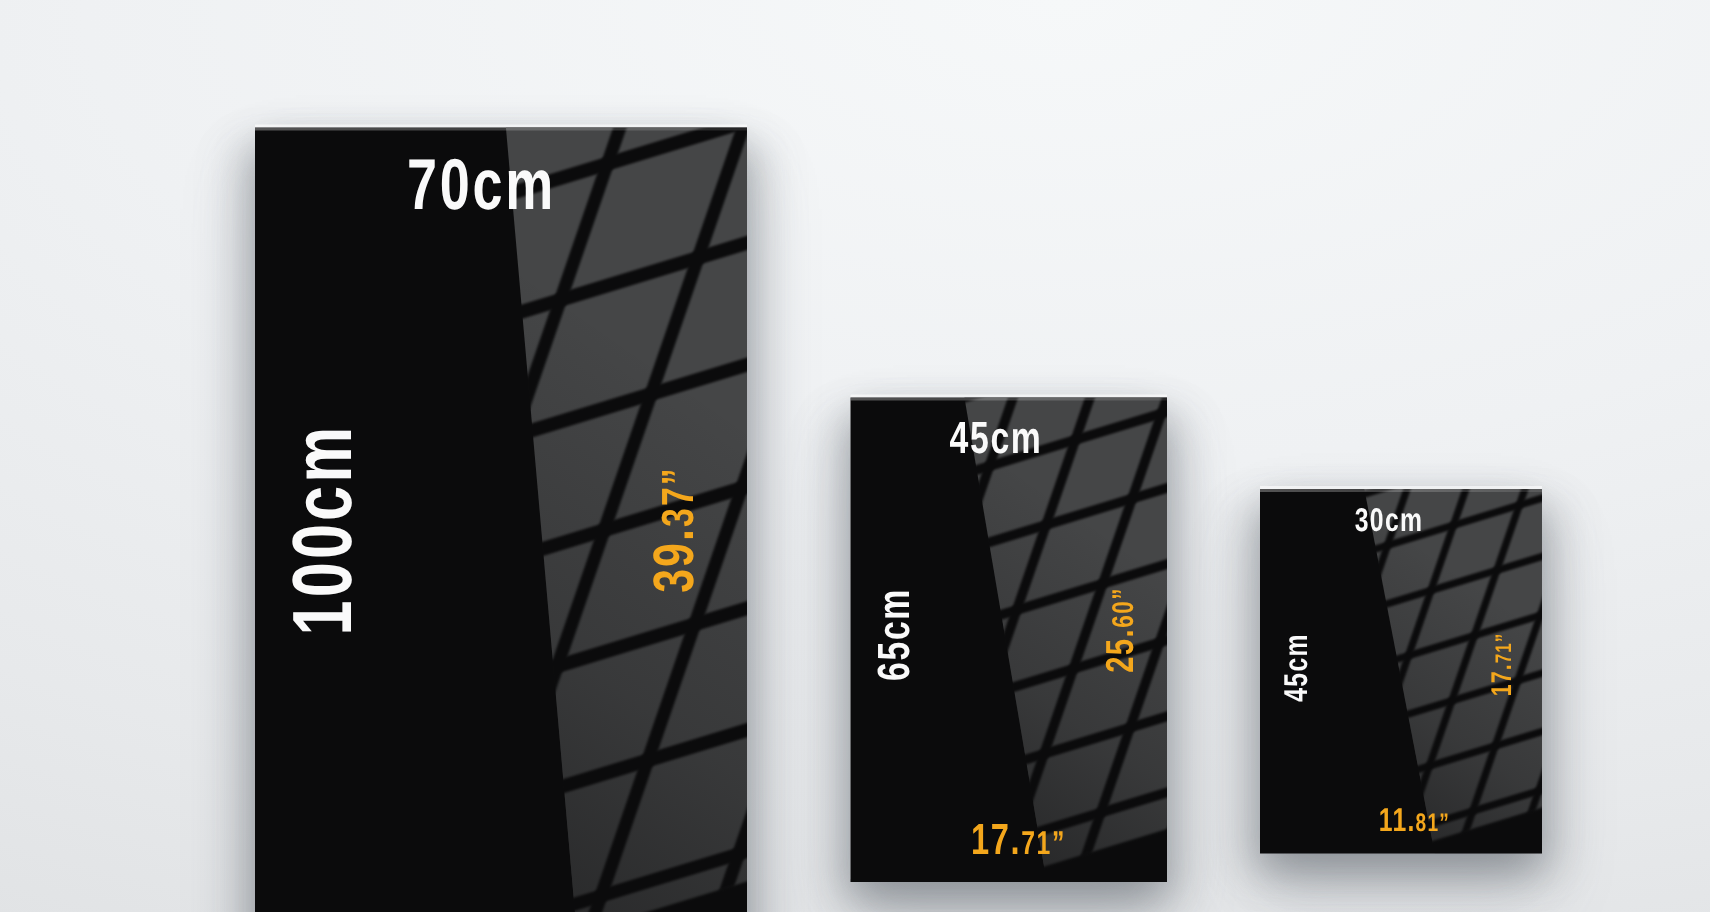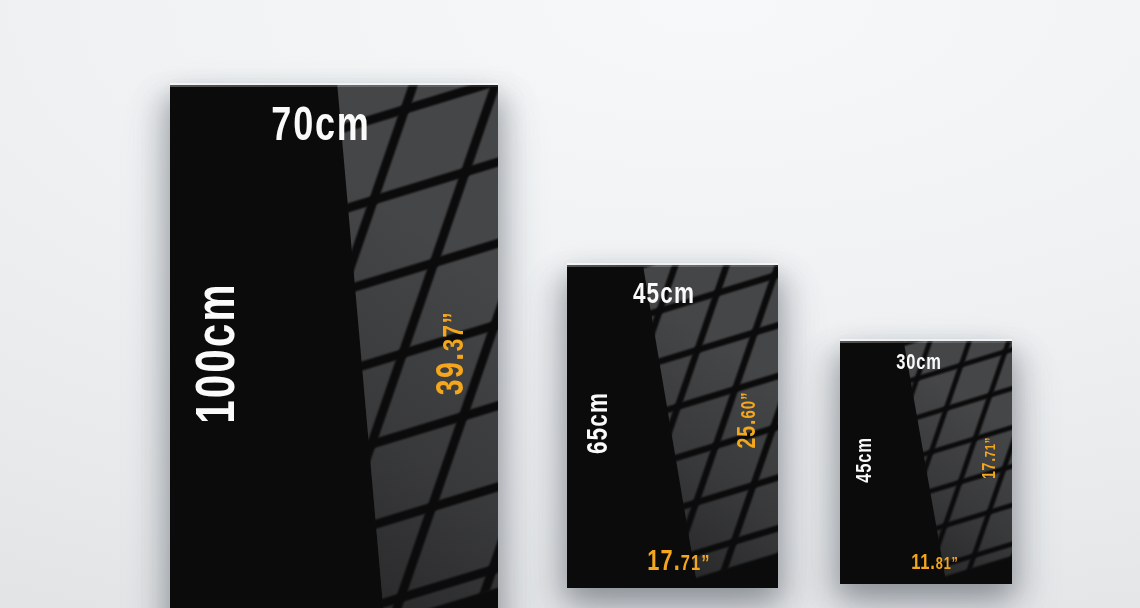--- a/index.html
+++ b/index.html
@@ -21,21 +21,21 @@
   .poster::after{ 
     content:"";position:absolute;left:0;right:0;top:0;height:2px;z-index:4;
     background:linear-gradient(to right, rgba(255,255,255,0.30), rgba(255,255,255,0.10));
   }
   #poster-large {left:170px;top:85px; width:328px;height:559px;
     --cell:85px;--pitch:96px;
     --fs-top:48px;--fs-left:56px;--fs-side:38px;--fs-side-fr:30px;--fs-bot:45px;--fs-bot-fr:35px;}
   #poster-medium{left:567px;top:265px;width:211px;height:323px;
     --cell:52px;--pitch:60px;
     --fs-top:30px;--fs-left:30px;--fs-side:26px;--fs-side-fr:20px;--fs-bot:29px;--fs-bot-fr:22px;}
-  #poster-small {left:840px;top:341px;width:172px;height:243px;
+  #poster-small {left:840px;top:326px;width:188px;height:243px;
     --cell:40px;--pitch:46px;
     --fs-top:22px;--fs-left:22px;--fs-side:19px;--fs-side-fr:15px;--fs-bot:22px;--fs-bot-fr:17px;}
 
   .pattern-clip{position:absolute;inset:0;z-index:1;}
   #poster-large  .pattern-clip{clip-path:polygon(51% 0,100% 0,100% 100%,66% 100%);}
   #poster-medium .pattern-clip{clip-path:polygon(36% 0,100% 0,100% 100%,62% 100%);}
   #poster-small  .pattern-clip{clip-path:polygon(37% 0,100% 0,100% 100%,62% 100%);}
   .pattern-grid{
     position:absolute;left:55%;top:-50%;width:160%;height:175%;
     transform-origin:0 0;

